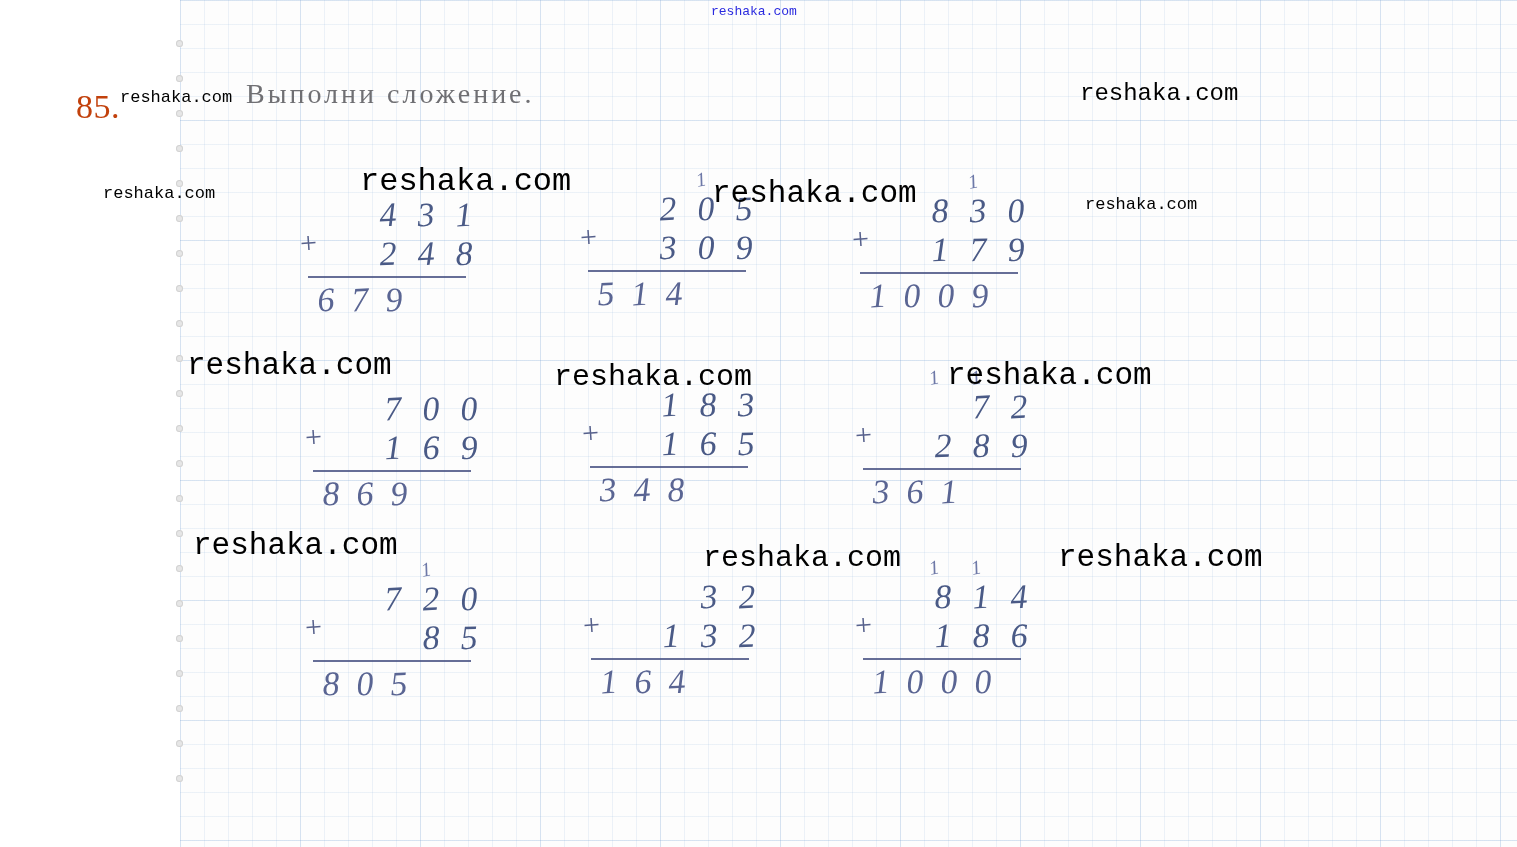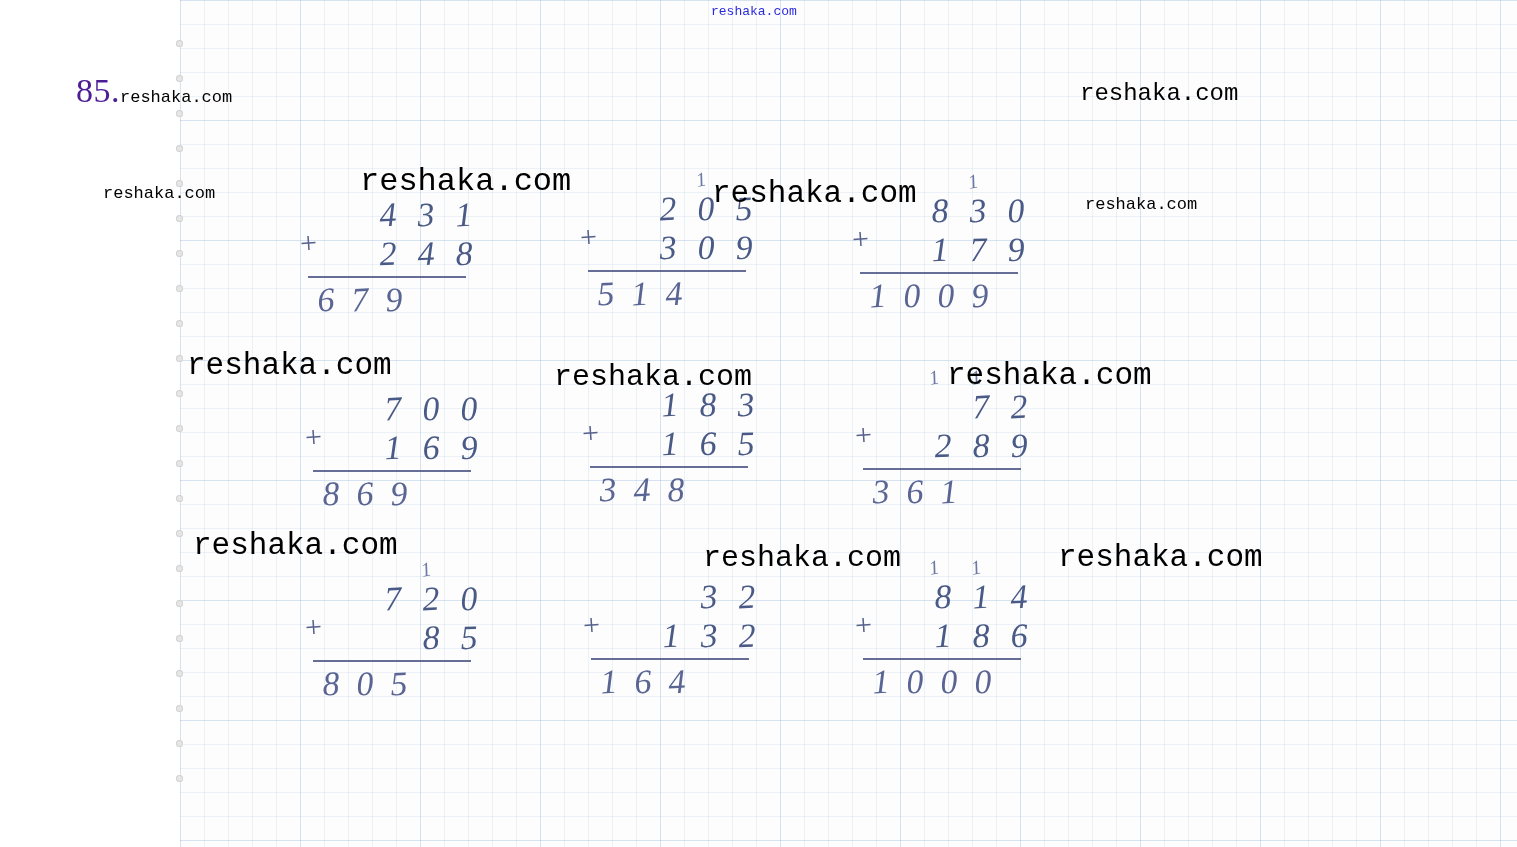--- a/index.html
+++ b/index.html
@@ -60,24 +60,24 @@
     height: 7px;
     border-radius: 50%;
     background: #e6e6e6;
     box-shadow: inset 0 0 0 1px #d2d2d2;
   }
 
   
   .task-number {
     position: absolute;
     left: 76px;
-    top: 72px;
+    top: 88px;
     font-family: "Liberation Serif", serif;
     font-size: 34px;
-    color: #4c1d95;
+    color: #c2410c;
     letter-spacing: 0.5px;
   }
   .task-title {
     position: absolute;
     left: 246px;
     top: 78px;
     font-family: "Liberation Serif", serif;
     font-size: 28px;
     color: #6f6f73;
     letter-spacing: 3px;
@@ -194,20 +194,21 @@
       <i style="top: 525px;"></i>
       <i style="top: 560px;"></i>
       <i style="top: 595px;"></i>
       <i style="top: 630px;"></i>
       <i style="top: 665px;"></i>
       <i style="top: 700px;"></i>
       <i style="top: 735px;"></i>
     </div>
 
   <div class="task-number">85.</div>
+  <div class="task-title">Выполни сложение.</div>
 
   <div id="problems">
       <div class="sum" style="left: 300px; top: 196px;">
         <div class="plus">+</div>
         <div class="digits">
           <div class="row r1">
             <span>4</span>
             <span>3</span>
             <span>1</span>
           </div>

